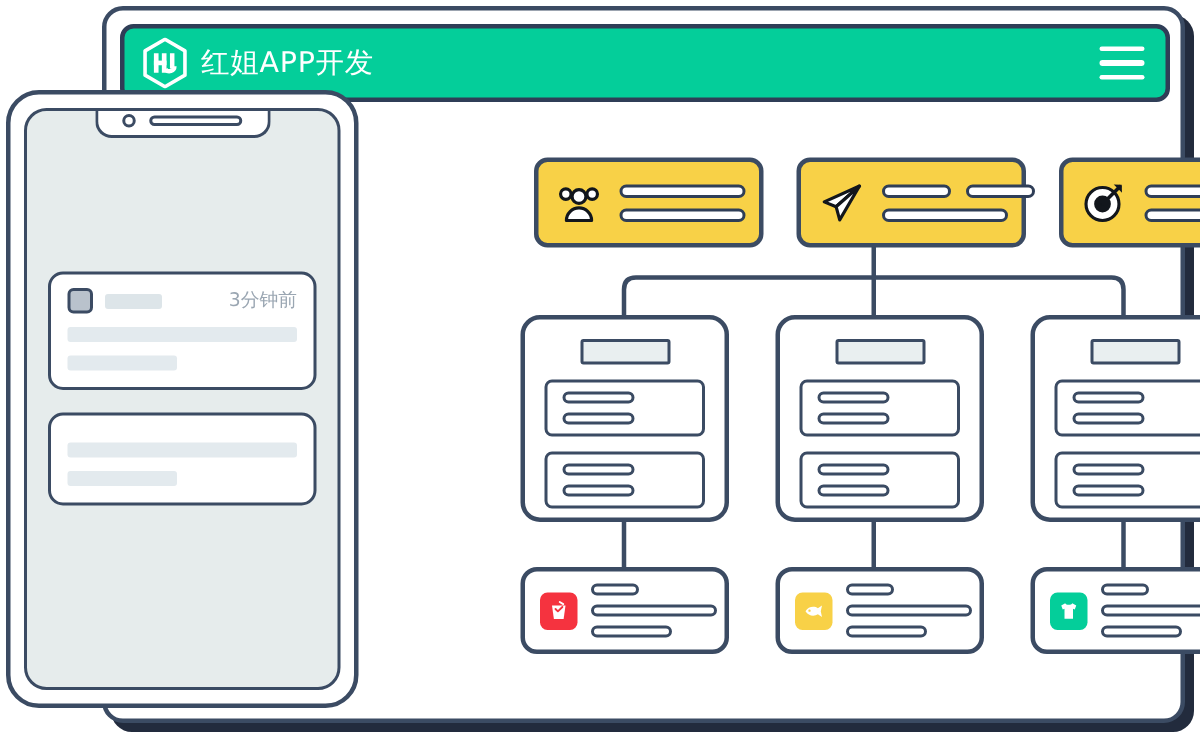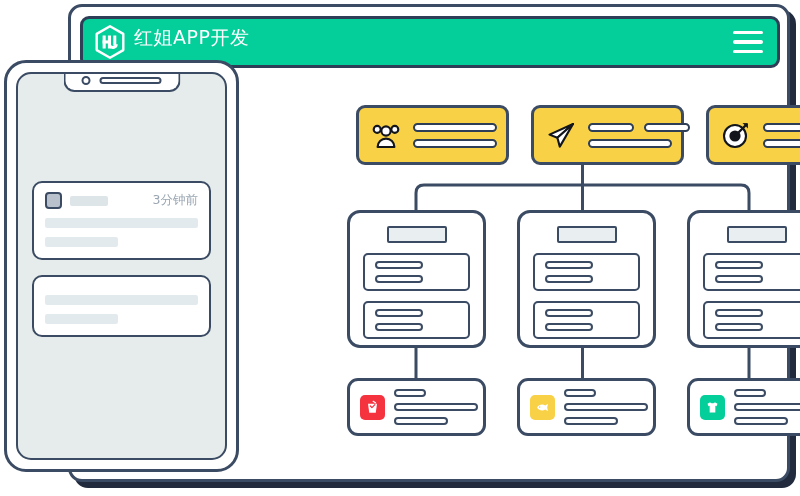--- a/index.html
+++ b/index.html
@@ -25,21 +25,21 @@
   }
   .browser-topbar{
     position:absolute;left:9px;top:9px;width:700px;height:52px;
     background:#04ce9a;
     border:3px solid #2f3e57;
     border-radius:9px;
     box-sizing:border-box;
     display:flex;align-items:center;justify-content:space-between;
     padding:0 14px 0 12px;
   }
-  .brand{display:flex;gap:9px;}
+  .brand{display:flex;align-items:center;gap:9px;}
   .logo{width:30px;height:34px;flex:0 0 auto;}
   .brand-title{
     color:#ffffff;font-size:19px;letter-spacing:.5px;
     font-family:"DejaVu Sans","Liberation Sans",sans-serif;
     white-space:nowrap;
   }
   .hamburger{
     width:30px;height:22px;display:flex;flex-direction:column;
     justify-content:space-between;cursor:pointer;
   }

